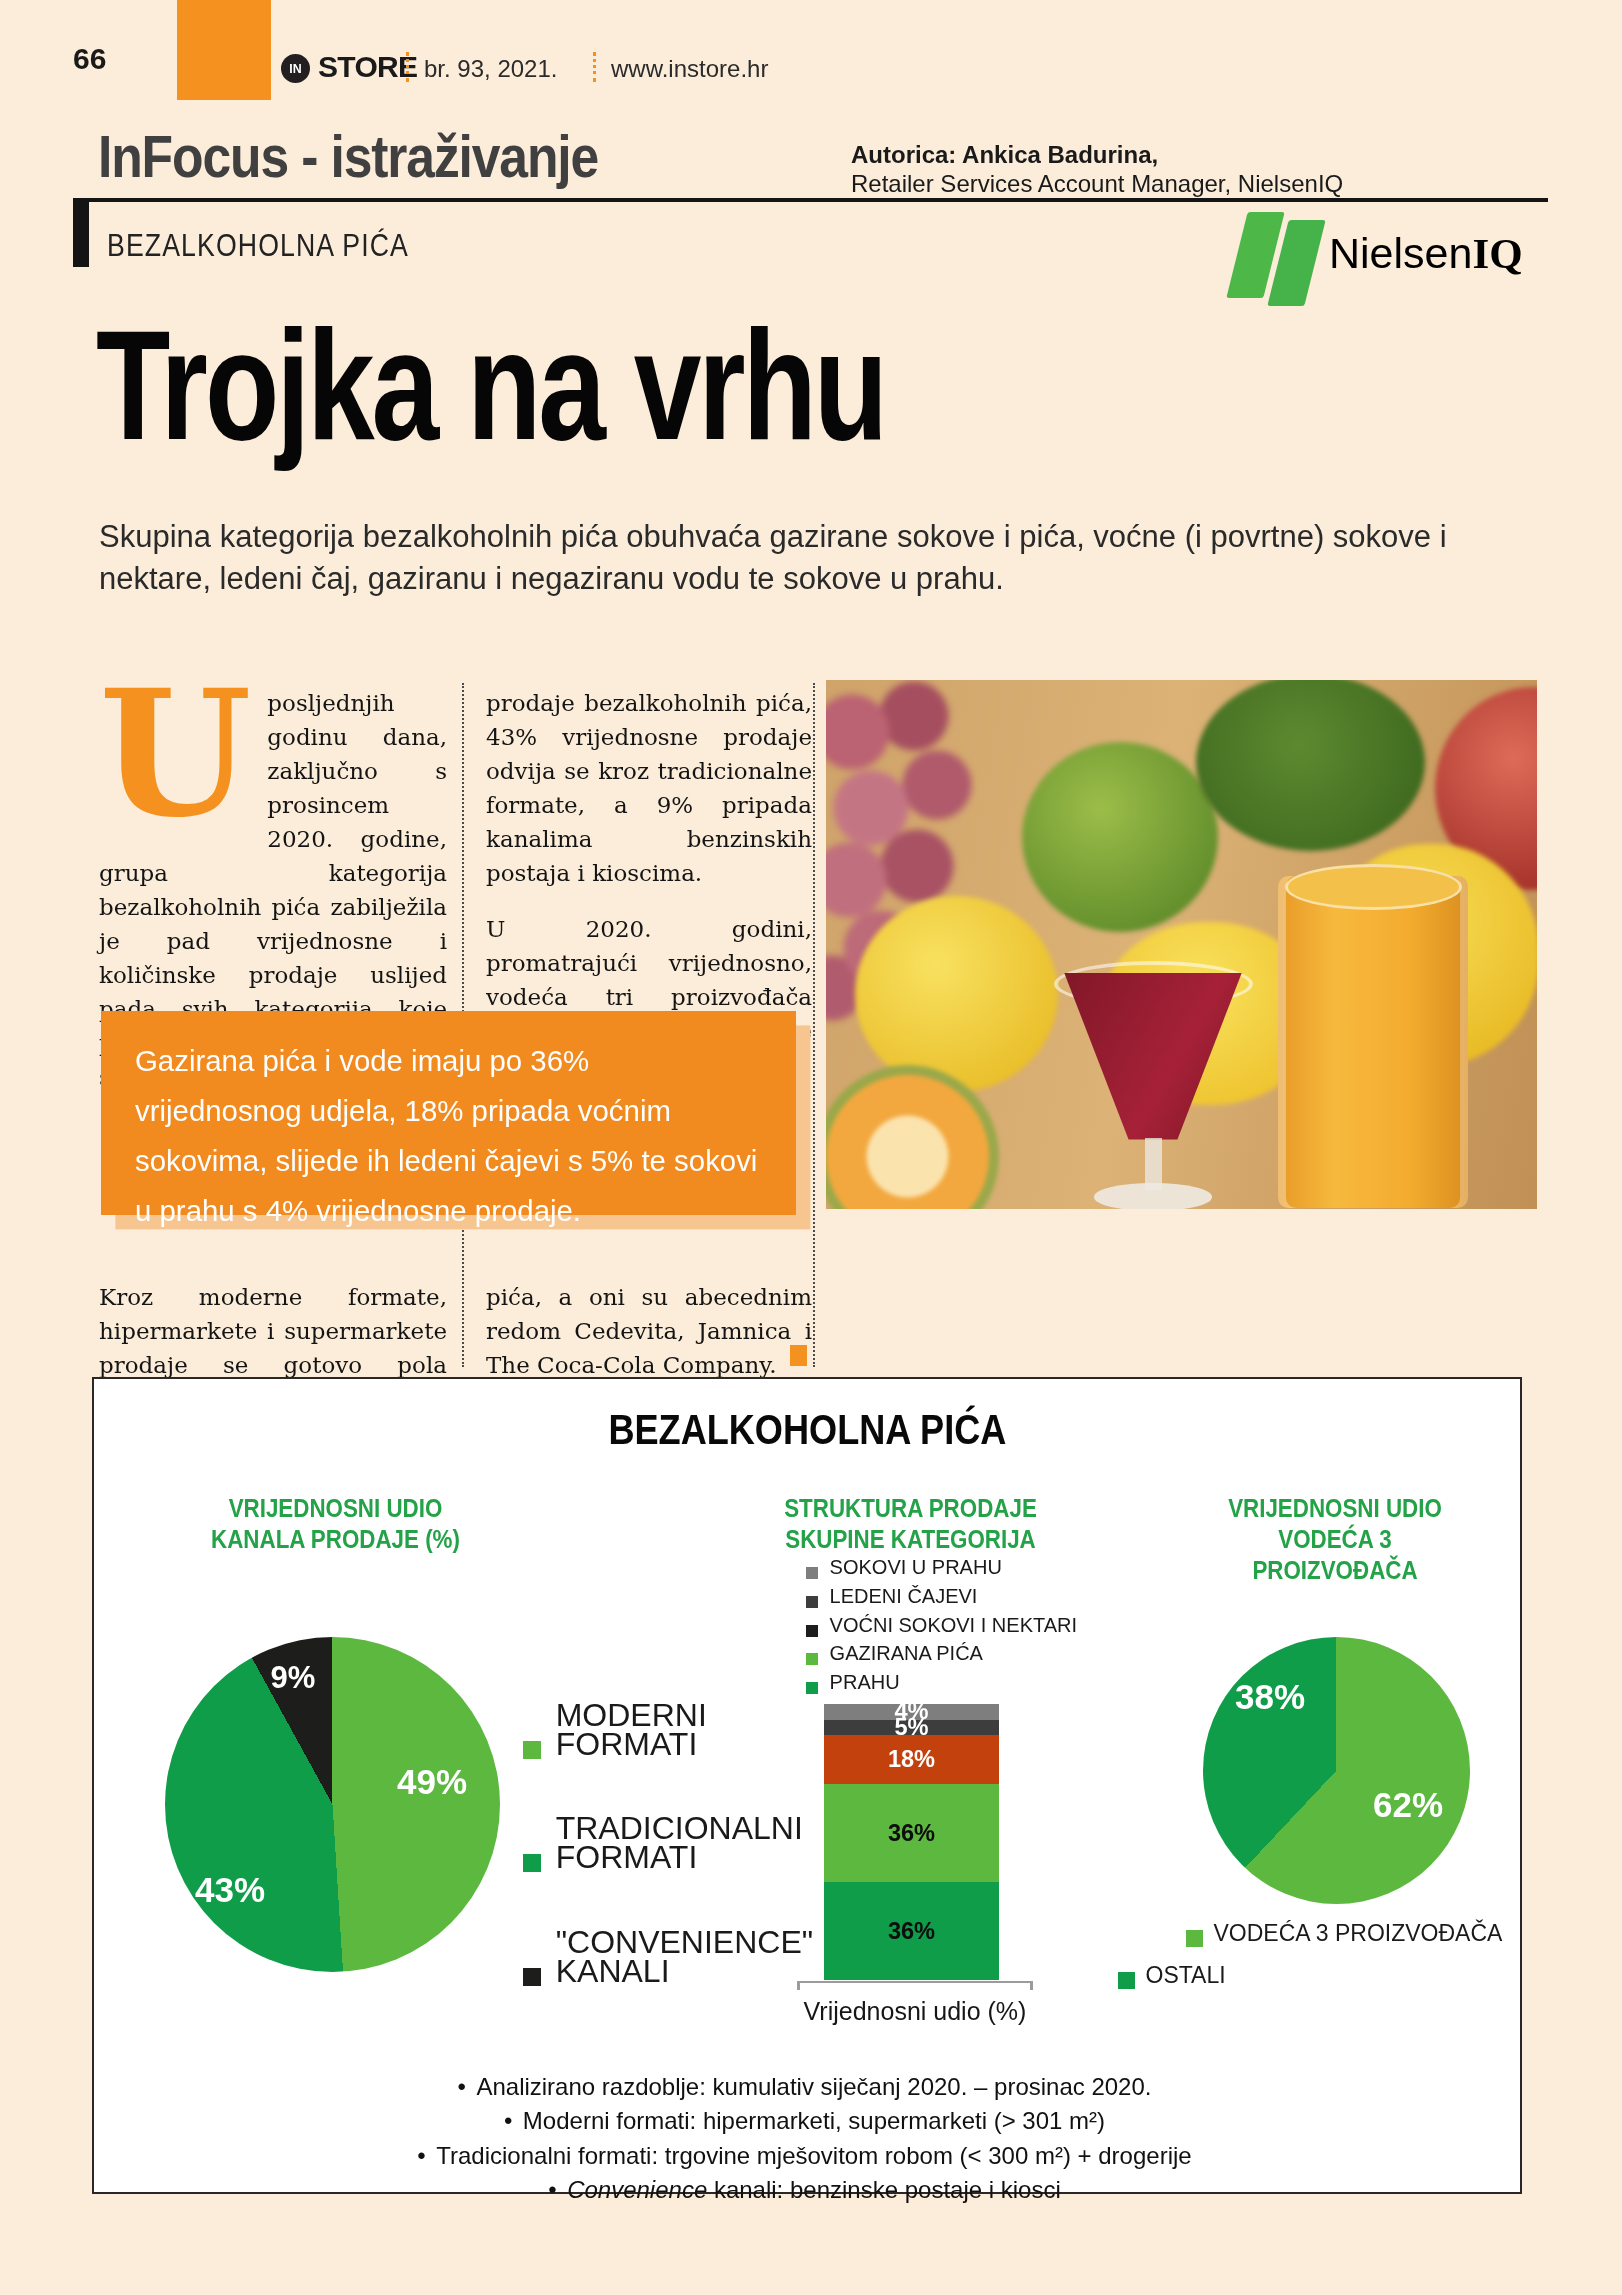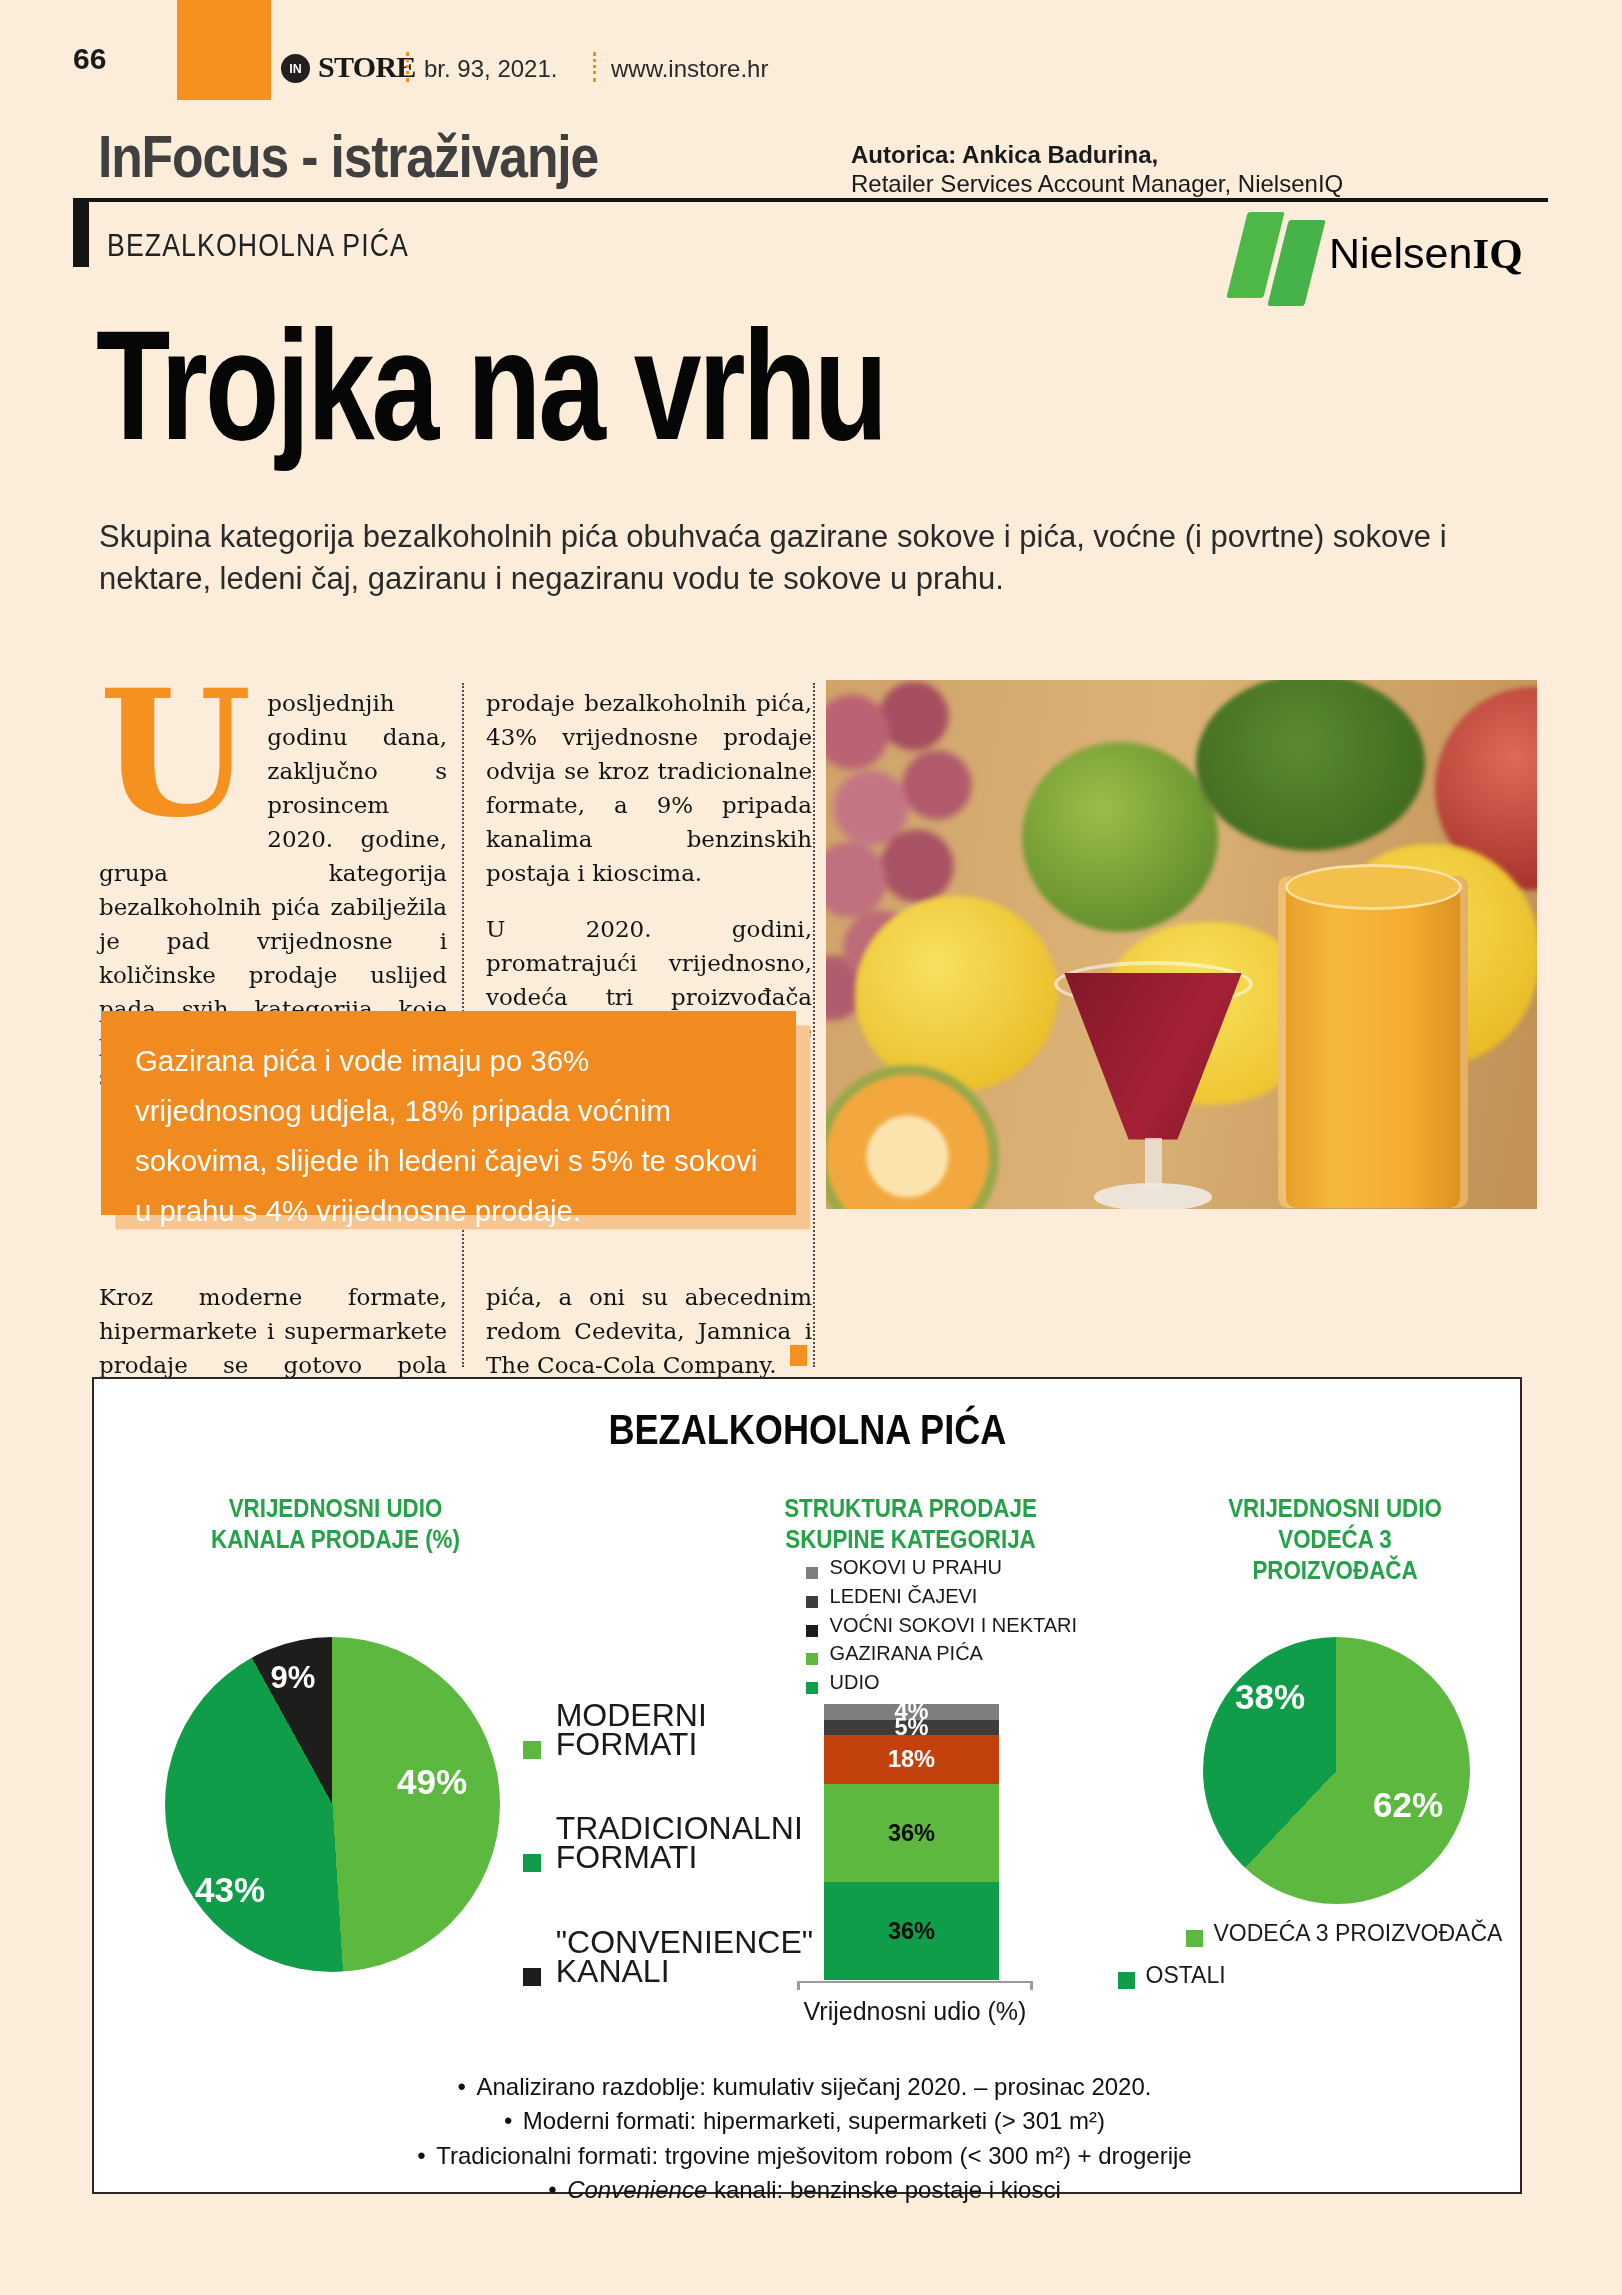--- a/index.html
+++ b/index.html
@@ -7,21 +7,21 @@
         font-family:"Liberation Sans",sans-serif;color:#1a1a1a;}
   .abs{position:absolute;}
   .sq{display:inline-block;transform:scaleX(.86);transform-origin:center;}
   .sql{display:inline-block;transform:scaleX(.86);transform-origin:left center;}
 
   
   .pagenum{left:73px;top:42px;font-size:30px;font-weight:700;}
   .orange-block{left:177px;top:0;width:94px;height:100px;background:#f5911e;}
   .logo-circle{left:281px;top:54px;width:29px;height:29px;border-radius:50%;background:#231f20;
                color:#fff;font-size:12.4px;font-weight:700;display:flex;align-items:center;justify-content:center;}
-  .logo-word{left:318px;top:50px;font-size:30px;font-weight:800;letter-spacing:-0.7px;font-family:Liberation Serif, serif;}
+  .logo-word{left:318px;top:50px;font-size:30px;font-weight:800;letter-spacing:-0.7px;}
   .hdr-sep{top:52px;height:30px;border-left:3.3px dotted #f5911e;}
   .hdr-txt{top:55px;font-size:24px;color:#2b2b2b;}
 
   .kicker{left:98px;top:122px;font-size:60px;font-weight:800;letter-spacing:-1.3px;color:#404040;}
   .author{left:851px;top:140px;width:698px;line-height:29.4px;font-size:24px;}
   .author .l1{font-weight:700;}
   .rule{left:73px;top:198px;width:1475px;height:3.9px;background:#141414;}
   .tick{left:73px;top:198px;width:15.7px;height:69px;background:#141414;}
   .section-label{left:107px;top:228px;font-size:31px;font-weight:400;letter-spacing:1.3px;color:#222;}
 
@@ -259,21 +259,21 @@
   <div class="abs leg-row leg2" style="left:806px;top:1614px;">
     <span class="chip c-black"></span>
     <span class="lab">VOĆNI SOKOVI I NEKTARI</span>
   </div>
   <div class="abs leg-row leg2" style="left:806px;top:1642px;">
     <span class="chip c-lgreen"></span>
     <span class="lab">GAZIRANA PIĆA</span>
   </div>
   <div class="abs leg-row leg2" style="left:806px;top:1671px;">
     <span class="chip c-green"></span>
-    <span class="lab">UDIO</span>
+    <span class="lab">PRAHU</span>
   </div>
 
   <div id="stack" class="abs">
       <div class="segm" style="height: 15.7px; background: rgb(126, 126, 126);">
         <span style="color: rgb(255, 255, 255);">4%</span>
       </div>
       <div class="segm" style="height: 15.7px; background: rgb(61, 61, 61);">
         <span style="color: rgb(255, 255, 255);">5%</span>
       </div>
       <div class="segm" style="height: 49px; background: #c2410c;">

